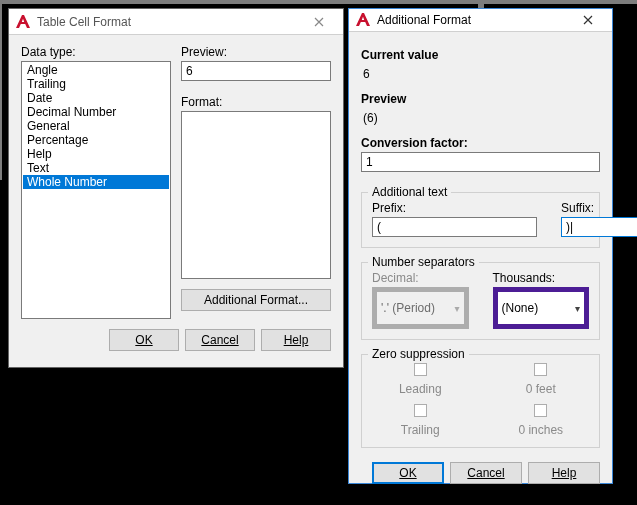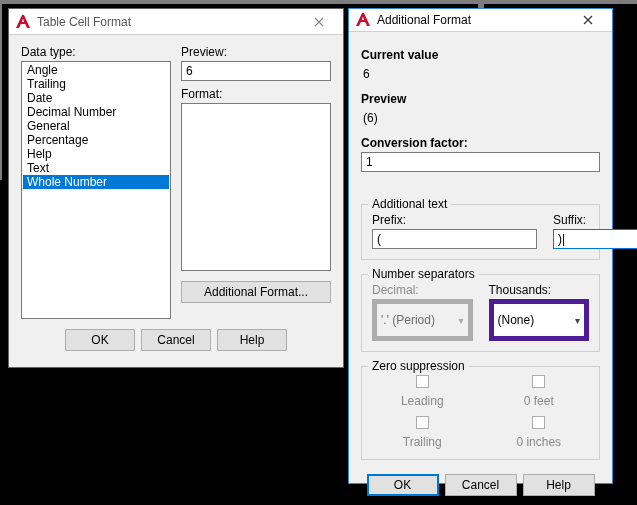--- a/index.html
+++ b/index.html
@@ -78,21 +78,21 @@
     border:1px solid #7a7a7a; background:#fff;
     width:150px; height:20px; padding:2px 4px;
   }
 
   .btn {
     background:#e1e1e1; border:1px solid #adadad;
     height:22px; min-width:70px; padding:0 10px;
     font:inherit; cursor:default;
   }
   .btn.default { border:1px solid #0078d7; outline:1px solid #0078d7; outline-offset:-2px; }
-  .btnrow { display:flex; gap:6px; justify-content:center; margin-top:10px; }
+  .btnrow { display:flex; gap:6px; justify-content:flex-end; margin-top:10px;text-decoration:underline; }
 
   .group {
     border:1px solid #d0d0d0; padding:8px 10px 10px 10px; margin-top:6px;
     position:relative;
   }
   .group-title {
     position:absolute; top:-8px; left:6px; background:#f0f0f0; padding:0 4px;
   }
   .static { color:#000; }
 
@@ -103,21 +103,21 @@
   .select.disabled { background:#f0f0f0; color:#6d6d6d; border-color:#adadad;}
   .select .chev { position:absolute; right:4px; font-size:10px; color:#444;}
   .select.disabled .chev { color:#aaa;}
 
   .chk {
     display:flex; align-items:center; gap:6px; color:#8a8a8a;
   }
   .chk .box {
     width:13px; height:13px; border:1px solid #adadad; background:#fff;
   }
-  .pair { display:flex; gap:16px; }
+  .pair { display:flex; gap:24px; }
   .half { flex:1; display:flex; flex-direction:column; }
   .sect-label { margin-top:6px;font-weight:bold; }
 </style>
 </head>
 <body>
 
 <div class="bg-line-h1"></div>
 <div class="bg-line-v1"></div>
 <div class="bg-line-v2"></div>
 
@@ -147,21 +147,21 @@
             <div class="item">General</div>
             <div class="item">Percentage</div>
             <div class="item">Help</div>
             <div class="item">Text</div>
             <div class="item selected">Whole Number</div>
           </div>
       </div>
       <div class="col">
         <span class="lbl">Preview:</span>
         <div class="preview-box"><span>6</span></div>
-        <span class="lbl" style="margin-top:6px">Format:</span>
+        <span class="lbl" style="margin-top:14px">Format:</span>
         <div class="bigbox"></div>
         <div style="margin-top:10px">
           <button class="btn" style="width:150px">Additional Format...</button>
         </div>
       </div>
     </div>
     <div class="btnrow">
       <button class="btn" style="width:70px">OK</button>
       <button class="btn" style="width:70px">Cancel</button>
       <button class="btn" style="width:70px">Help</button>
@@ -186,21 +186,21 @@
   <div class="body">
     <span class="lbl sect-label">Current value</span>
     <div class="static" style="padding:3px 2px">6</div>
 
     <span class="lbl sect-label" style="margin-top:8px;display:block">Preview</span>
     <div class="static" style="padding:3px 2px">(6)</div>
 
     <span class="lbl sect-label" style="margin-top:8px;display:block">Conversion factor:</span>
     <input class="txtbox" style="width: 100%;" value="1">
 
-    <div class="group" style="margin-top:32px">
+    <div class="group" style="margin-top:20px">
       <span class="group-title">Additional text</span>
       <div class="pair">
         <div class="half">
           <span class="lbl">Prefix:</span>
           <input class="txtbox" value="(" style="">
         </div>
         <div class="half">
           <span class="lbl">Suffix:</span>
           <input class="txtbox focus" value=")|" style="">
         </div>

